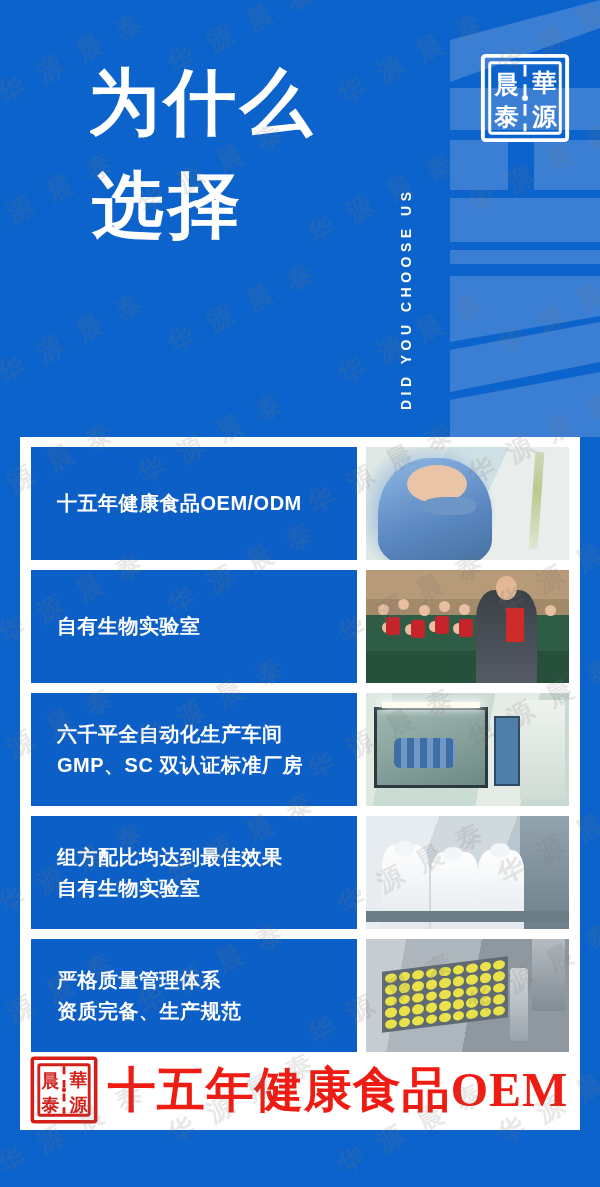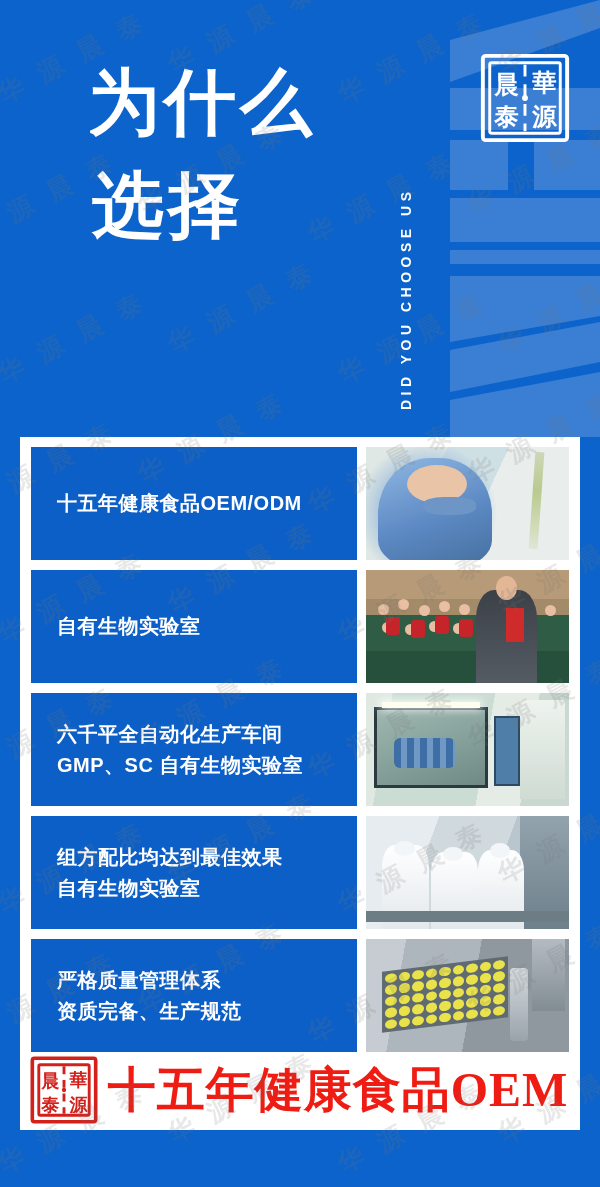--- a/index.html
+++ b/index.html
@@ -398,21 +398,21 @@
             <div class="red" style="left:58%;top:40%"></div>
             <div class="speaker"></div>
             <div class="scarf"></div>
           </div>
         </div>
       </div>
 
       <div class="row">
         <div class="row-text">
           <span class="l">六千平全自动化生产车间</span>
-          <span class="l">GMP、SC 自有生物实验室</span>
+          <span class="l">GMP、SC 双认证标准厂房</span>
         </div>
         <div class="row-img">
           <div class="ph ph3">
             <div class="glass"></div>
             <div class="people"></div>
             <div class="lamp"></div>
             <div class="door"></div>
             <div class="hall"></div>
           </div>
         </div>

